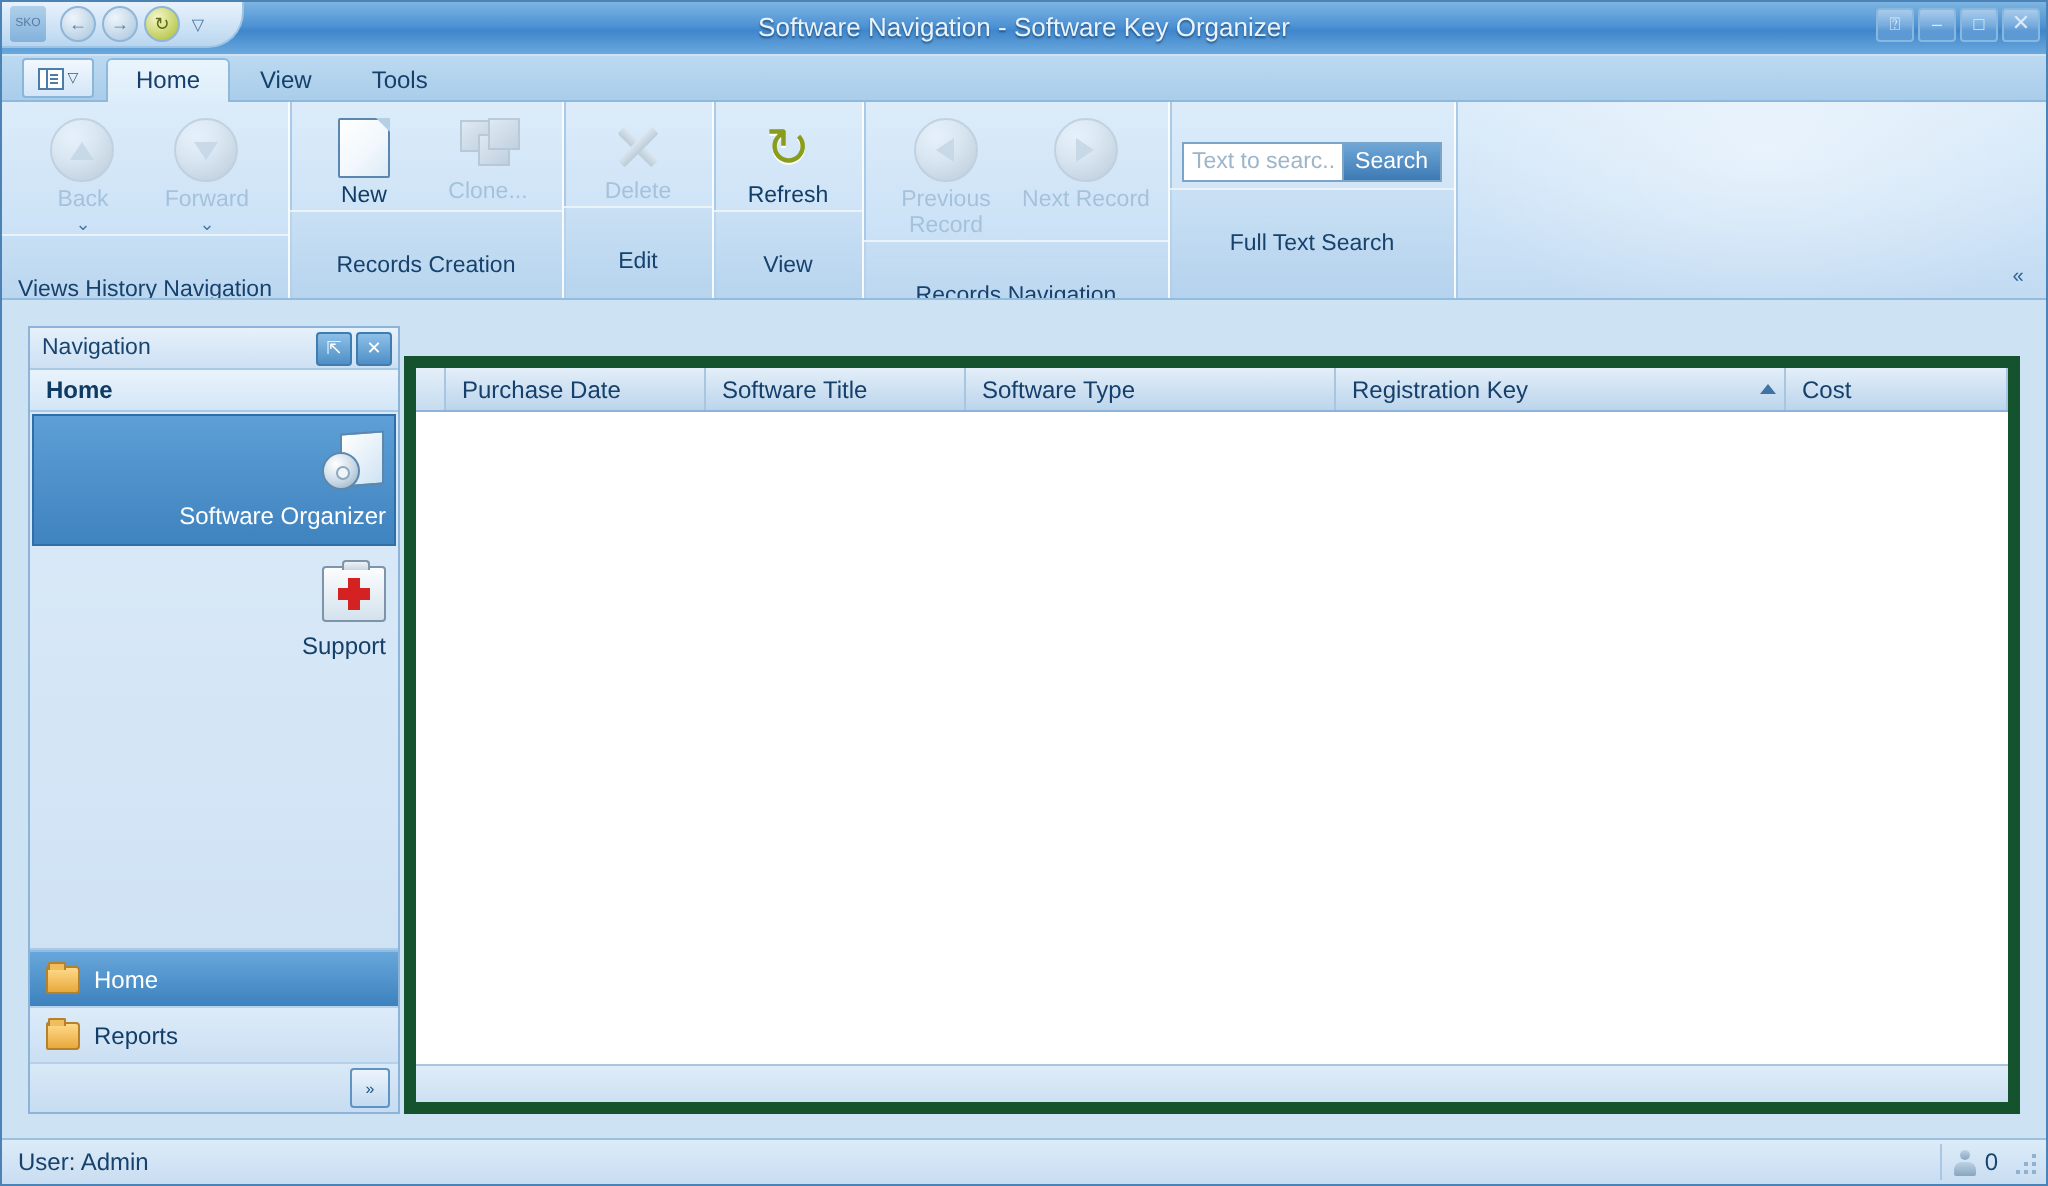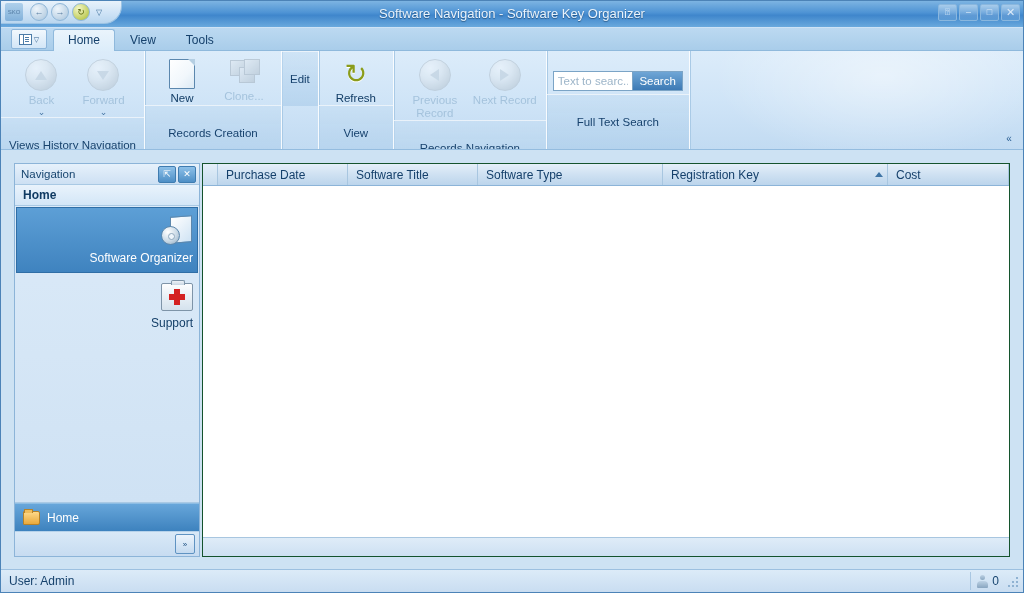--- a/index.html
+++ b/index.html
@@ -346,22 +346,22 @@
   .nav-expander{
     width:18px;height:18px;border:1px solid #5f93c2;border-radius:2px;
     background:linear-gradient(180deg,#ecf4fc,#c3daf0);
     display:flex;flex-direction:column;align-items:center;justify-content:center;
     color:#1d5083;font-size:8px;line-height:7px;
   }
 
   
   .gridwrap{
     flex:1;min-width:0;display:flex;flex-direction:column;
-    margin:1px 1px 0 2px;
-    border:1px solid #14532d;
+    margin:16px 1px 0 2px;
+    border:6px solid #14532d;
     background:#ffffff;
     box-sizing:border-box;
   }
   .grid-header{
     flex:0 0 21px;height:21px;display:flex;
     background:linear-gradient(180deg,#e4eff9 0%,#cfe1f2 50%,#bcd5ec 100%);
     border-bottom:1px solid #8cb4d8;
   }
   .gh-indicator{
     flex:0 0 14px;border-right:1px solid #a8c6e0;
@@ -510,20 +510,29 @@
               <i></i>
               <i></i>
             </span>
           <span class="rbtn-lbl">Clone...</span>
         </div>
       </div>
       <div class="rgroup-label">Records Creation</div>
     </div>
 
     <div class="rgroup">
+      <div class="rgroup-body">
+        <div class="rbtn dis">
+          <span class="ico-x">
+              <i></i>
+              <i></i>
+            </span>
+          <span class="rbtn-lbl">Delete</span>
+        </div>
+      </div>
       <div class="rgroup-label">Edit</div>
     </div>
 
     <div class="rgroup">
       <div class="rgroup-body">
         <div class="rbtn">
           <span class="ico-refresh">↻</span>
           <span class="rbtn-lbl">Refresh</span>
         </div>
       </div>
@@ -599,20 +608,24 @@
               </span>
           </span>
           <span>Support</span>
         </div>
       </div>
 
       <div class="nav-list">
         <div class="nav-item active">
           <span class="folder-ico"></span>
           <span>Home</span>
+        </div>
+        <div class="nav-item">
+          <span class="folder-ico"></span>
+          <span>Reports</span>
         </div>
       </div>
 
       <div class="nav-footer">
         <div class="nav-expander">
           <span>»</span>
         </div>
       </div>
     </div>
 

